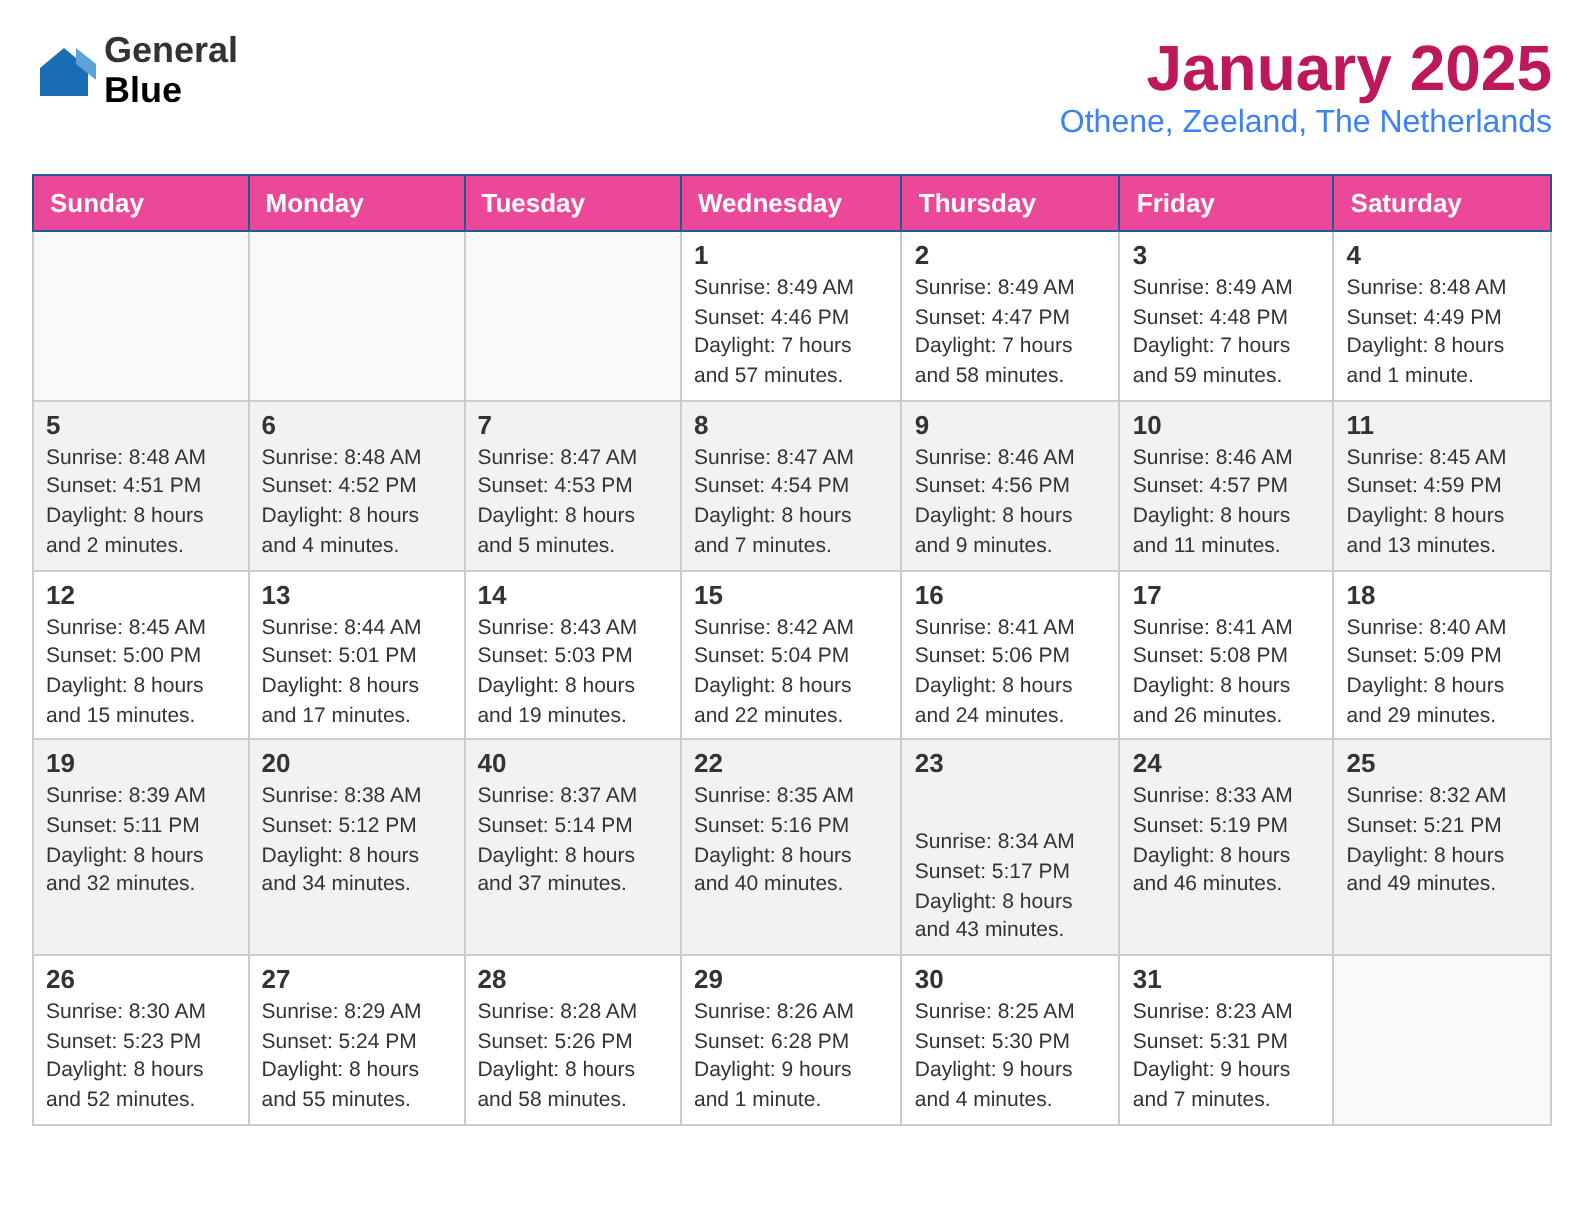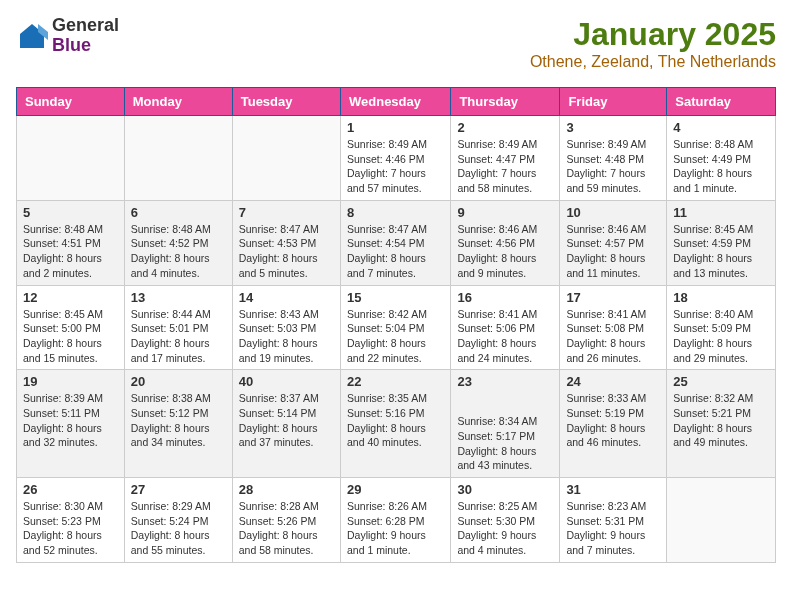--- a/index.html
+++ b/index.html
@@ -26,38 +26,38 @@
       line-height: 1.1;
     }
     .logo-general {
       font-size: 18px;
       font-weight: bold;
       color: #333;
     }
     .logo-blue {
       font-size: 18px;
       font-weight: bold;
-      color: #701a75;
+      color: #000000;
     }
     .logo-icon {
       width: 32px;
       height: 32px;
       margin-right: 4px;
     }
     .title-section {
       text-align: right;
     }
     .month-year {
       font-size: 32px;
       font-weight: bold;
-      color: #4d7c0f;
+      color: #be185d;
     }
     .location {
       font-size: 16px;
-      color: #a16207;
+      color: #3b82f6;
     }
     .calendar {
       width: 100%;
       border-collapse: collapse;
       border: 1px solid #ccc;
     }
     .calendar th {
       background-color: #ec4899;
       color: #fff;
       text-align: left;

